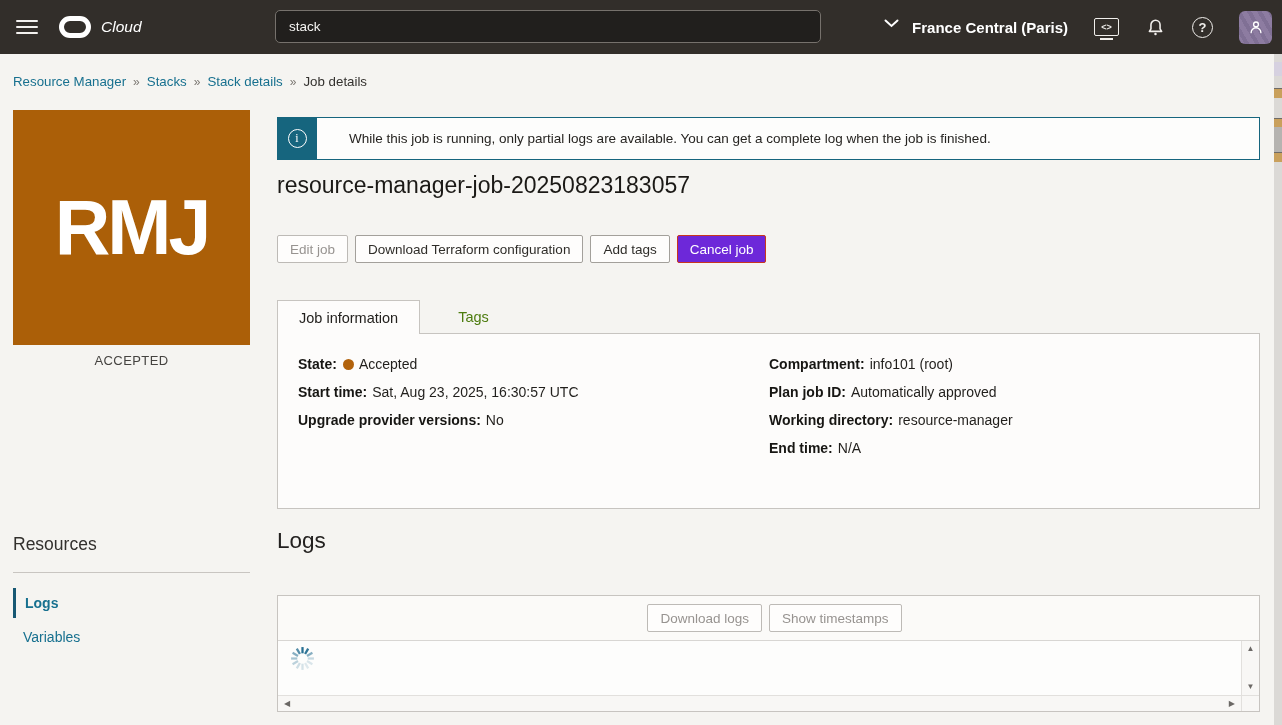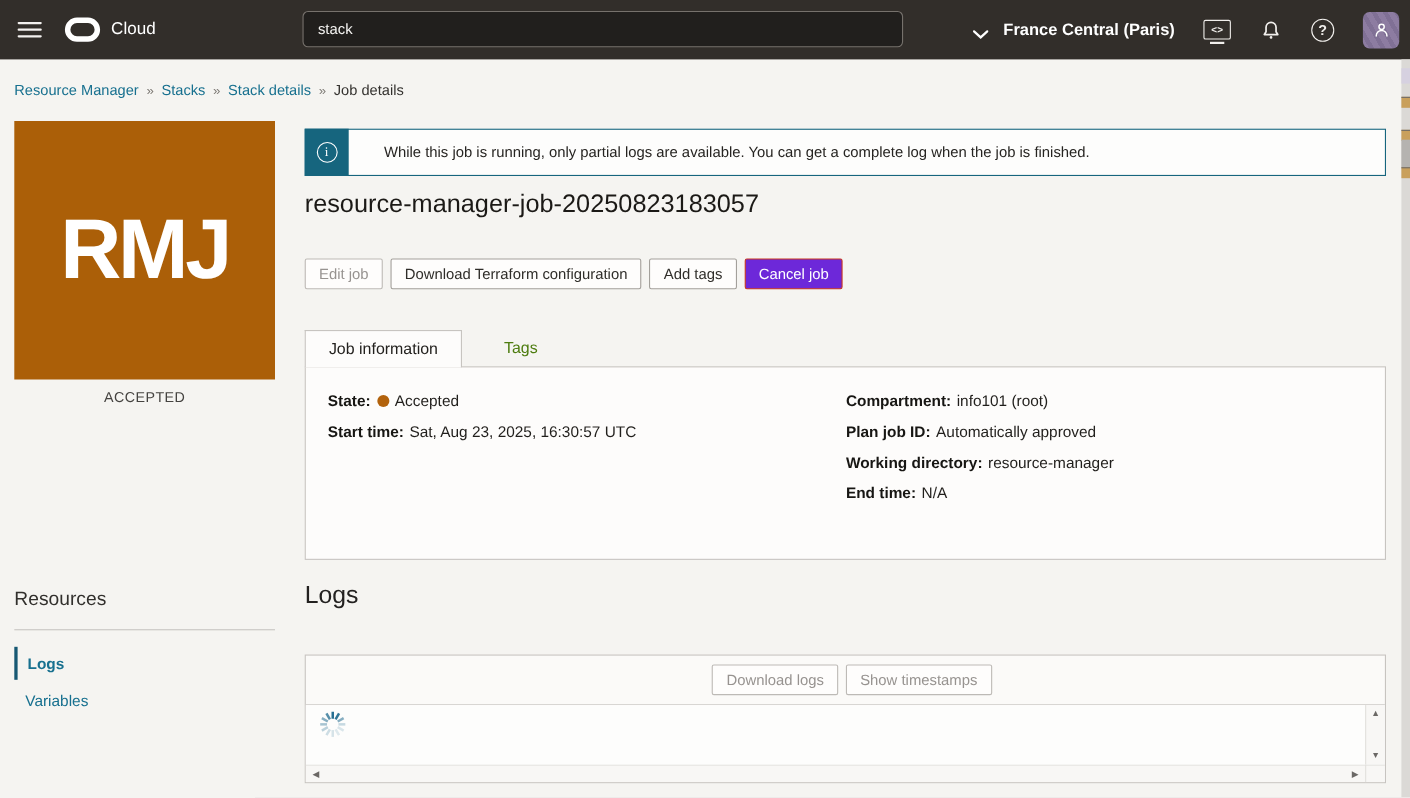--- a/index.html
+++ b/index.html
@@ -3,26 +3,26 @@
 <meta charset="utf-8">
 <style>
   html,body{margin:0;padding:0;background:#e8e6e3;}
   #app{position:relative;width:1282px;height:725px;background:#f5f4f1;overflow:hidden;
        font-family:"Liberation Sans",sans-serif;color:#211f1c;-webkit-font-smoothing:antialiased;}
 
   
   .topbar{position:absolute;top:0;left:0;width:1282px;height:54px;background:#322e2a;}
   .hamburger{position:absolute;left:16px;top:16px;width:22px;height:22px;display:flex;flex-direction:column;justify-content:center;gap:4px;cursor:pointer;}
   .hamburger span{display:block;height:2px;background:#f3f1ef;border-radius:1px;}
-  .brand{position:absolute;left:59px;top:0;height:53px;display:flex;align-items:center;gap:10px;}
+  .brand{position:absolute;left:59px;top:0;height:53px;display:flex;align-items:center;gap:10px;font-style:italic;}
   .o-pill{width:32px;height:22px;border:5px solid #fff;border-radius:11px;box-sizing:border-box;}
   .brand-text{color:#fff;font-size:15.5px;}
   .searchbox{position:absolute;left:275px;top:10px;width:546px;height:33px;background:#211f1d;border:1px solid #76716c;border-radius:5px;box-sizing:border-box;display:flex;align-items:center;padding:0 13px;color:#f5f4f2;font-size:13.5px;cursor:text;}
   .top-right{position:absolute;right:10px;top:0;height:54px;display:flex;align-items:center;gap:26px;}
-  .region{display:flex;align-items:flex-end;gap:13px;color:#fff;font-size:15px;font-weight:700;cursor:pointer;}
+  .region{display:flex;align-items:flex-start;gap:13px;color:#fff;font-size:15px;font-weight:700;cursor:pointer;}
   .tb-icon{display:flex;align-items:center;justify-content:center;cursor:pointer;}
   .monitor{width:23px;height:16px;border:1.7px solid #f1efec;border-radius:2px;position:relative;display:flex;align-items:center;justify-content:center;}
   .monitor .code{color:#f1efec;font-size:9px;font-weight:700;letter-spacing:0;line-height:1;}
   .monitor:after{content:"";position:absolute;left:5px;right:5px;bottom:-5px;height:1.7px;background:#f1efec;}
   .help-circle{width:21px;height:21px;border:1.7px solid #f1efec;border-radius:50%;color:#f1efec;font-size:13px;font-weight:700;display:flex;align-items:center;justify-content:center;box-sizing:border-box;}
   .avatar{width:33px;height:33px;border-radius:6px;background:repeating-linear-gradient(60deg,#8d7ca1 0 5px,#807095 5px 9px);display:flex;align-items:center;justify-content:center;}
 
   
   .breadcrumb{position:absolute;top:74px;left:13px;font-size:13.3px;display:flex;align-items:center;gap:7px;}
   .crumb-link{color:#17708f;cursor:pointer;}
@@ -182,20 +182,23 @@
     <div class="tab inactive">Tags</div>
   </div>
 
   <section class="info-panel">
     <div class="fields-left">
       <div class="field">
         <span class="flabel">State:</span><span class="state-dot"></span><span>Accepted</span>
       </div>
       <div class="field">
         <span class="flabel">Start time:</span><span>Sat, Aug 23, 2025, 16:30:57 UTC</span>
+      </div>
+      <div class="field">
+        <span class="flabel">Upgrade provider versions:</span><span>No</span>
       </div>
     </div>
     <div class="fields-right">
       <div class="field">
         <span class="flabel">Compartment:</span><span>info101 (root)</span>
       </div>
       <div class="field">
         <span class="flabel">Plan job ID:</span><span>Automatically approved</span>
       </div>
       <div class="field">

